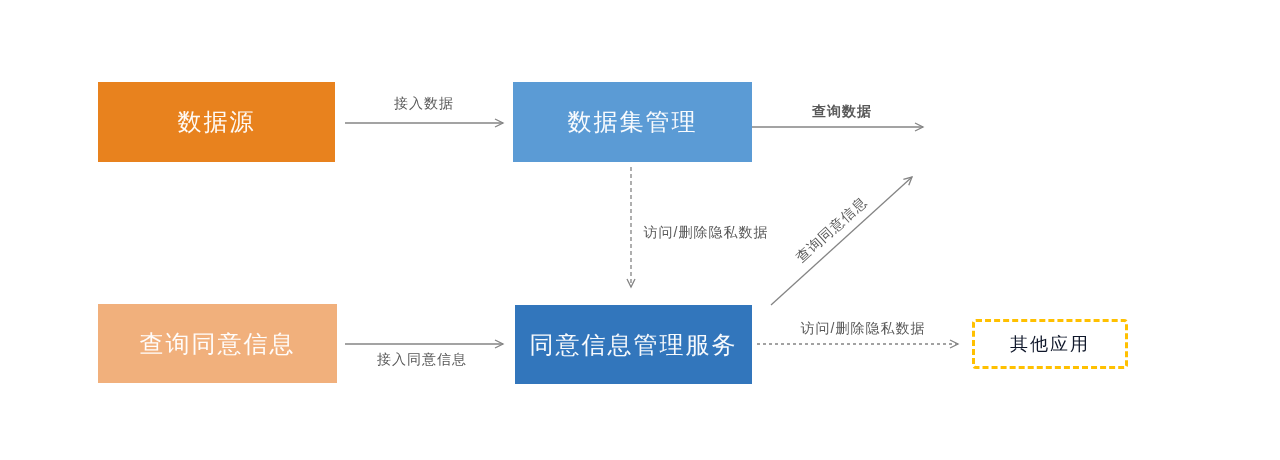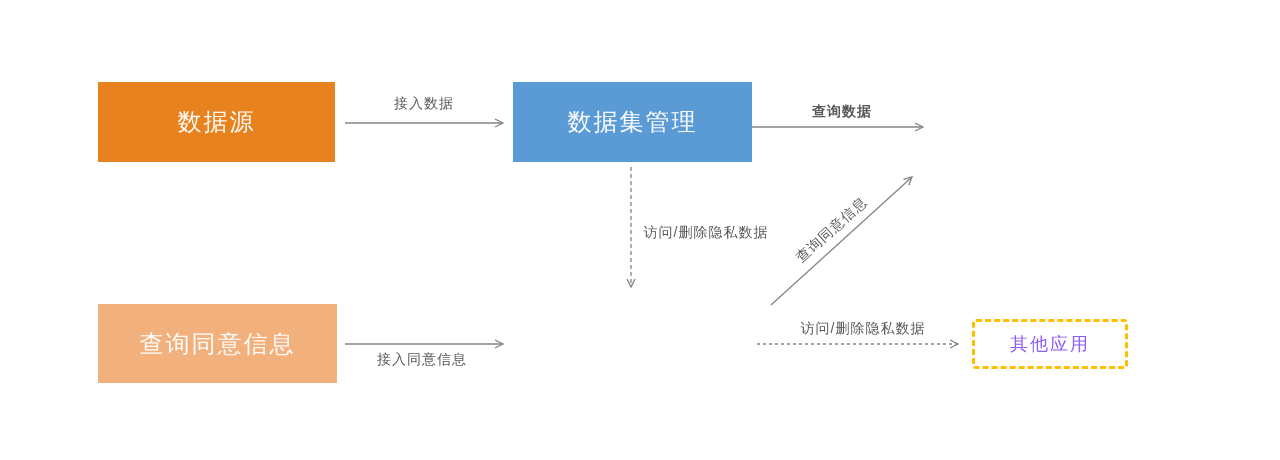--- a/index.html
+++ b/index.html
@@ -35,21 +35,21 @@
   .node-dataset-mgmt       { left: 513px; top: 82px;  width: 239px; height: 80px;  background: #5B9BD5; }
   .node-data-app-system    { left: 930px; top: 80px;  width: 238px; height: 158px; background: #4472C4; }
   .node-consent-collect    { left: 98px;  top: 304px; width: 239px; height: 79px;  background: #F1B07C; }
   .node-consent-mgmt       { left: 515px; top: 305px; width: 237px; height: 79px;  background: #3276BC; }
 
   .node-other-apps {
     left: 972px; top: 319px; width: 156px; height: 50px;
     background: #ffffff;
     border: 3px dashed #FFC000;
     border-radius: 4px;
-    color: #8b5cf6;
+    color: #0f172a;
     font-size: 18px;
     letter-spacing: 2px;
   }
 
   .edge-label {
     position: absolute;
     color: #595959;
     font-size: 14px;
     letter-spacing: 1px;
     white-space: nowrap;
@@ -78,20 +78,21 @@
     <line x1="757" y1="344" x2="958" y2="344" stroke="#848484" stroke-width="1.3" stroke-dasharray="3 3" marker-end="url(#arrowOpen)"></line>
   </svg>
 
   <div class="node node-data-source">数据源</div>
 
   <div class="node node-dataset-mgmt">数据集管理</div>
 
 
   <div class="node node-consent-collect">查询同意信息</div>
 
+  <div class="node node-consent-mgmt">同意信息管理服务</div>
 
   <div class="node node-other-apps">其他应用</div>
 
   <div class="edge-label" style="left:424px; top:104px;">接入数据</div>
 
   <div class="edge-label" style="left:842px; top:112px;font-weight:bold;">查询数据</div>
 
   <div class="edge-label" style="left:706px; top:233px;">访问/删除隐私数据</div>
 
   <div class="edge-label rotated" style="left:832px; top:230px;">查询同意信息</div>

